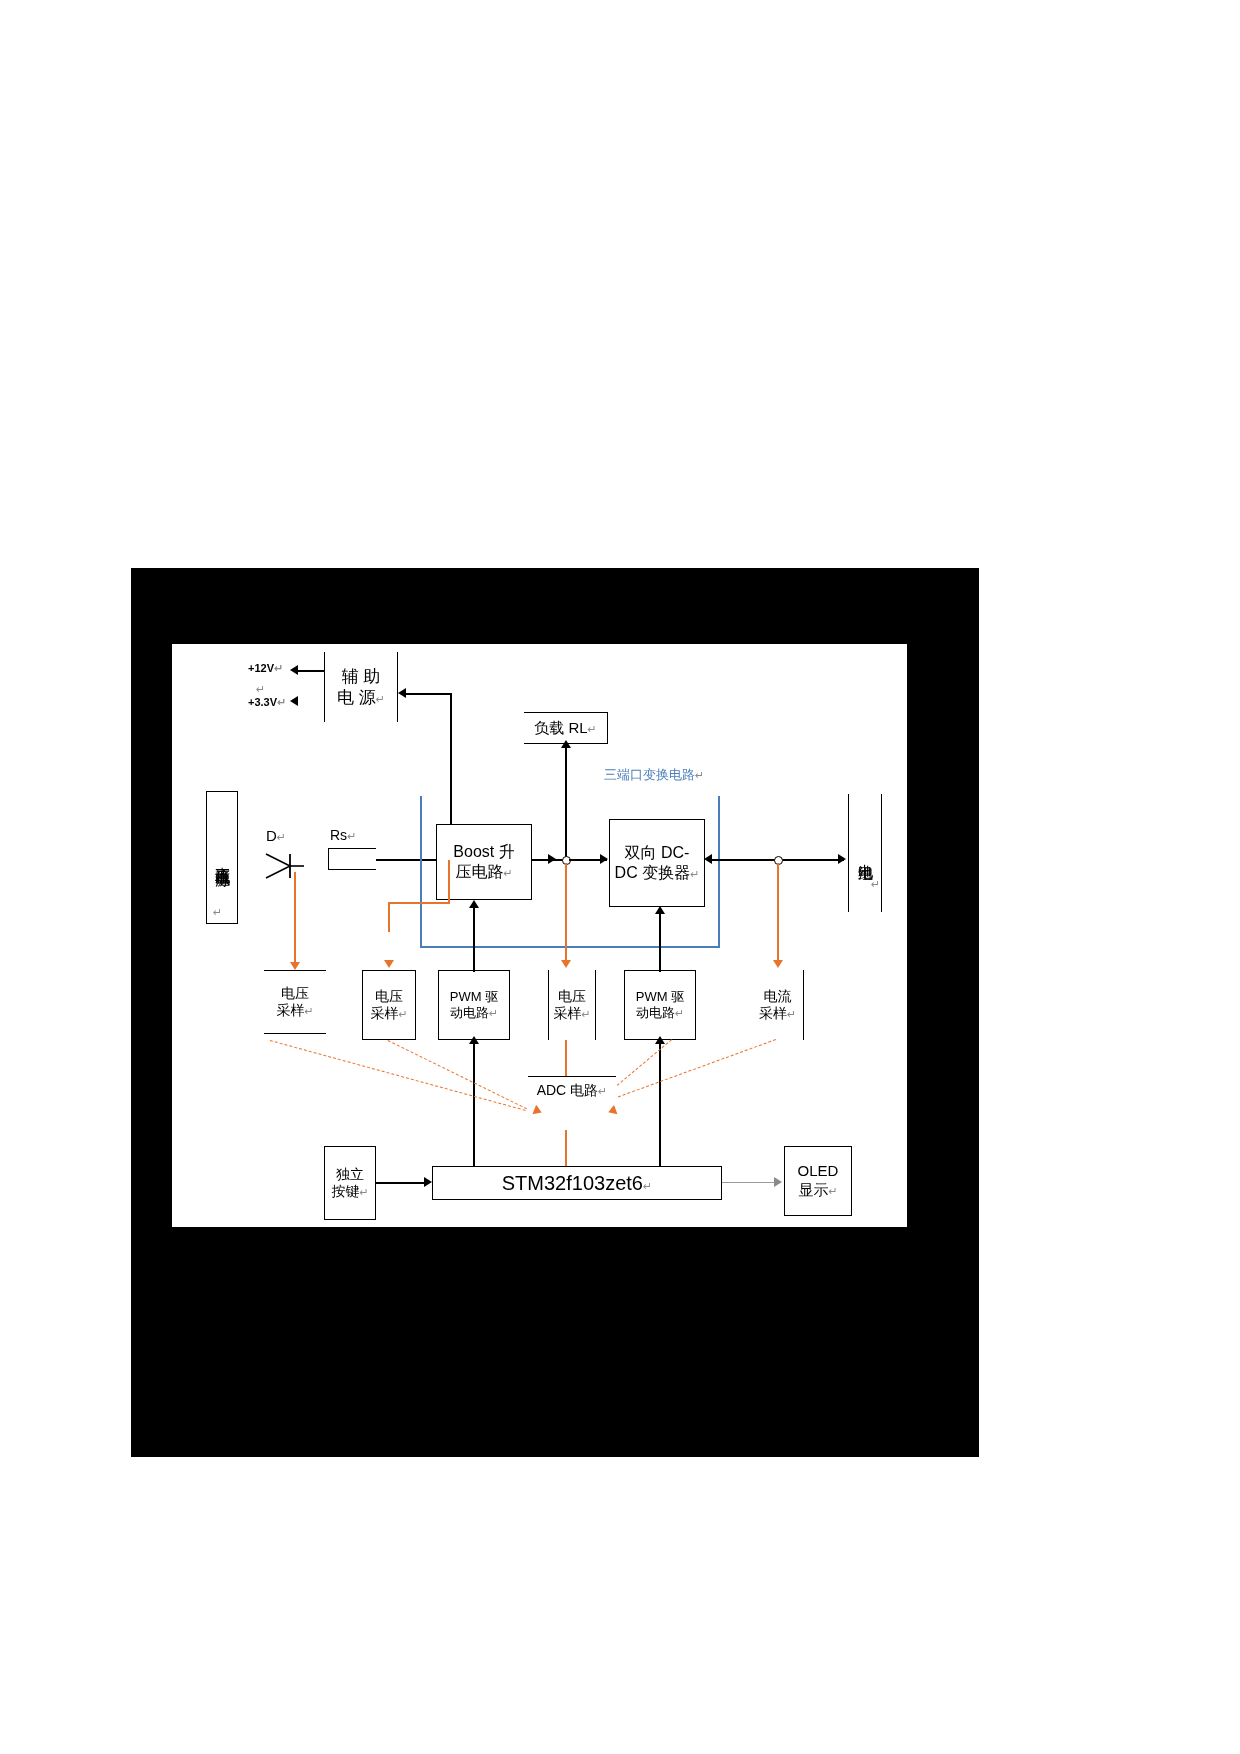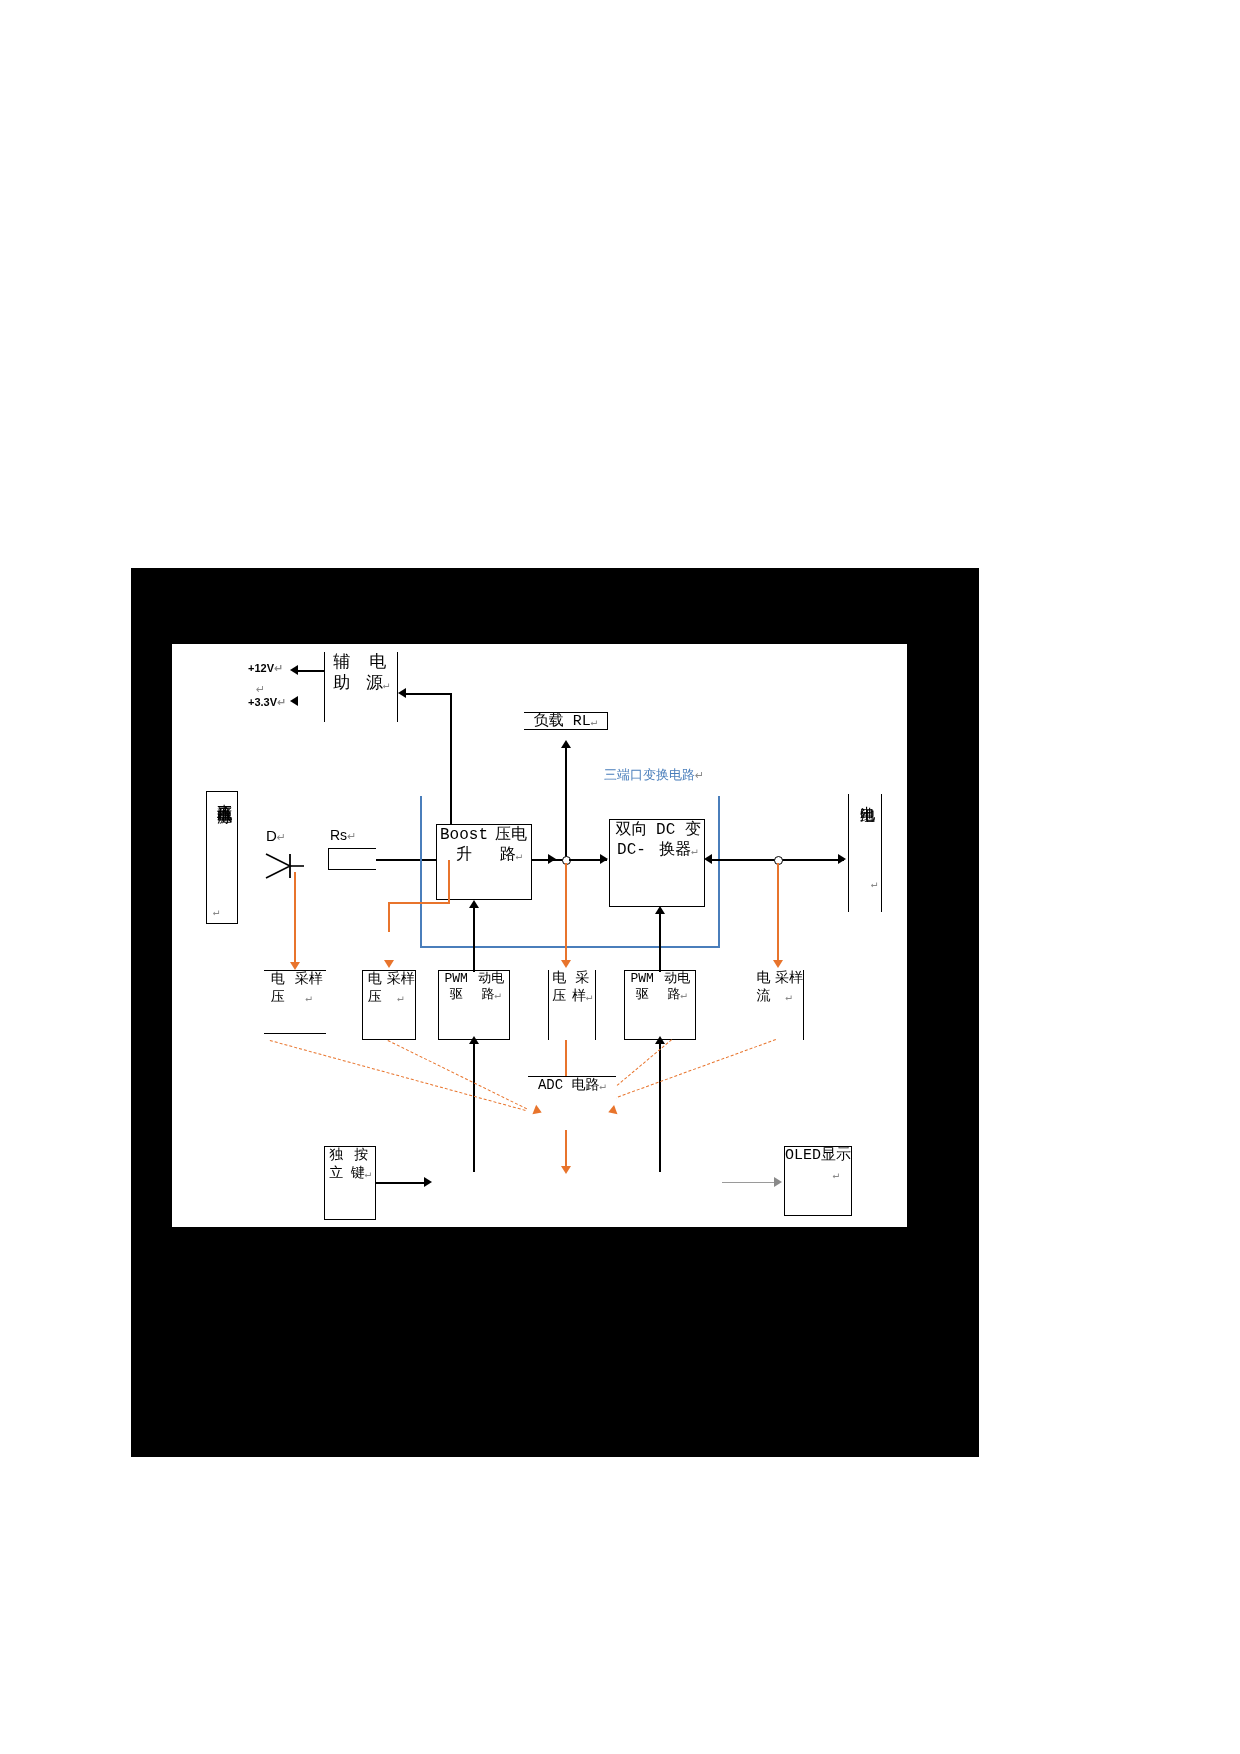--- a/index.html
+++ b/index.html
@@ -5,22 +5,22 @@
   html,body{margin:0;padding:0;background:#ffffff;}
   body{width:1240px;height:1754px;font-family:"Liberation Sans","DejaVu Sans",sans-serif;}
   #page{position:relative;width:1240px;height:1754px;background:#fff;overflow:hidden;}
 
   
   #frame{position:absolute;left:131px;top:568px;width:848px;height:889px;background:#000;}
   
   #canvas{position:absolute;left:172px;top:644px;width:735px;height:583px;background:#fff;}
 
   .bx{position:absolute;box-sizing:border-box;border:1.4px solid #000;background:#fff;
-      display:flex;flex-direction:row;align-items:flex-start;justify-content:center;
-      text-align:center;color:#000;line-height:1.25;font-family:Liberation Mono, monospace;}
+      display:flex;flex-direction:column;align-items:center;justify-content:center;
+      text-align:center;color:#000;line-height:1.25;}
   
   .lr{border-top:none;border-bottom:none;}
   
   .tb{border-left:none;border-right:none;}
 
   .vtxt{writing-mode:vertical-rl;text-orientation:upright;letter-spacing:1px;}
 
   .lbl{position:absolute;color:#000;white-space:nowrap;}
 
   
@@ -99,21 +99,21 @@
     <div class="ln lnv blu" style="left:546px;top:152px;height:152px;width:1.6px;"></div>
 
     <div class="bx" style="left:264px;top:180px;width:96px;height:76px;font-size:16px;">
       <div>Boost 升</div>
       <div><span>压电路</span><span class="cr">↵</span></div>
     </div>
 
     <div class="ln lnh" style="left:360px;top:215px;width:34px;"></div>
     <div class="arw arw-r" style="left:376px;top:210px;"></div>
 
-    <div class="bx tb" style="left:352px;top:68px;width:84px;height:18px;border-right:1.4px solid #000;border-left:none;font-size:15px;">
+    <div class="bx tb" style="left:352px;top:68px;width:84px;height:32px;border-right:1.4px solid #000;border-left:none;font-size:15px;">
       <div><span>负载 RL</span><span class="cr">↵</span></div>
     </div>
 
     <div class="ln lnv" style="left:393px;top:100px;height:114px;"></div>
     <div class="arw arw-u" style="left:389px;top:96px;"></div>
 
     <div class="node" style="left:390px;top:212px;"></div>
     <div class="ln lnh" style="left:397px;top:215px;width:38px;"></div>
     <div class="arw arw-r" style="left:428px;top:210px;"></div>
 
@@ -204,20 +204,23 @@
     <div class="ln lnv or" style="left:393px;top:486px;height:42px;"></div>
     <div class="arw arw-d o" style="left:389px;top:522px;"></div>
 
     <div class="bx" style="left:152px;top:502px;width:52px;height:74px;font-size:14px;">
       <div>独立</div>
       <div><span>按键</span><span class="cr">↵</span></div>
     </div>
     <div class="ln lnh" style="left:204px;top:538px;width:52px;"></div>
     <div class="arw arw-r" style="left:252px;top:533px;"></div>
 
+    <div class="bx" style="left:260px;top:522px;width:290px;height:34px;font-size:20px;">
+      <div><span>STM32f103zet6</span><span class="cr">↵</span></div>
+    </div>
 
     <div class="ln lnh gry" style="left:550px;top:538px;width:56px;height:1.4px;"></div>
     <div class="arw arw-r g" style="left:602px;top:533px;"></div>
 
     <div class="bx" style="left:612px;top:502px;width:68px;height:70px;font-size:15px;">
       <div>OLED</div>
       <div><span>显示</span><span class="cr">↵</span></div>
     </div>
 
   </div>

